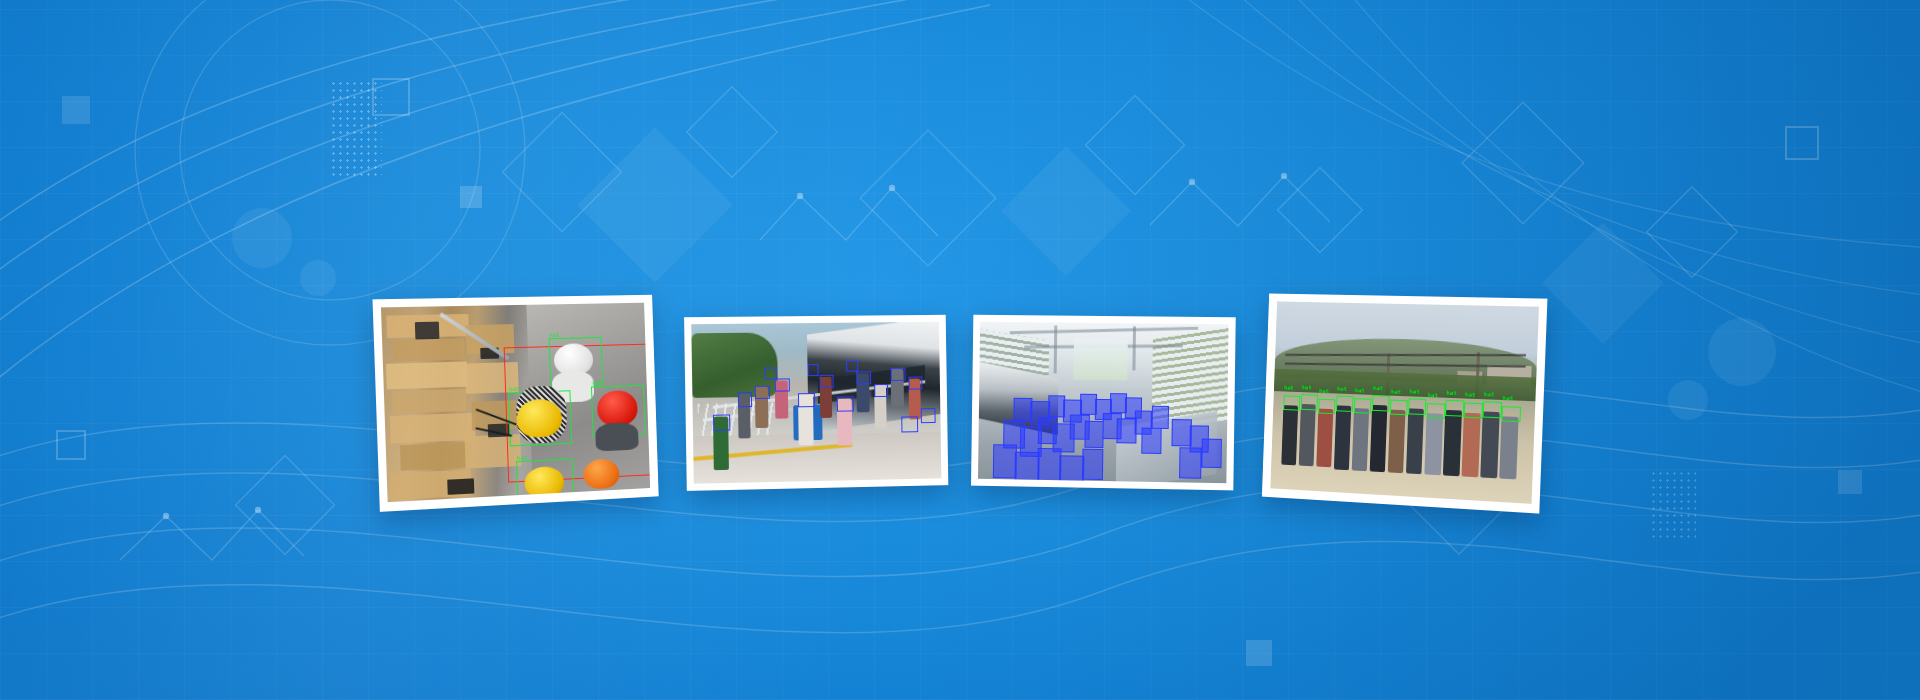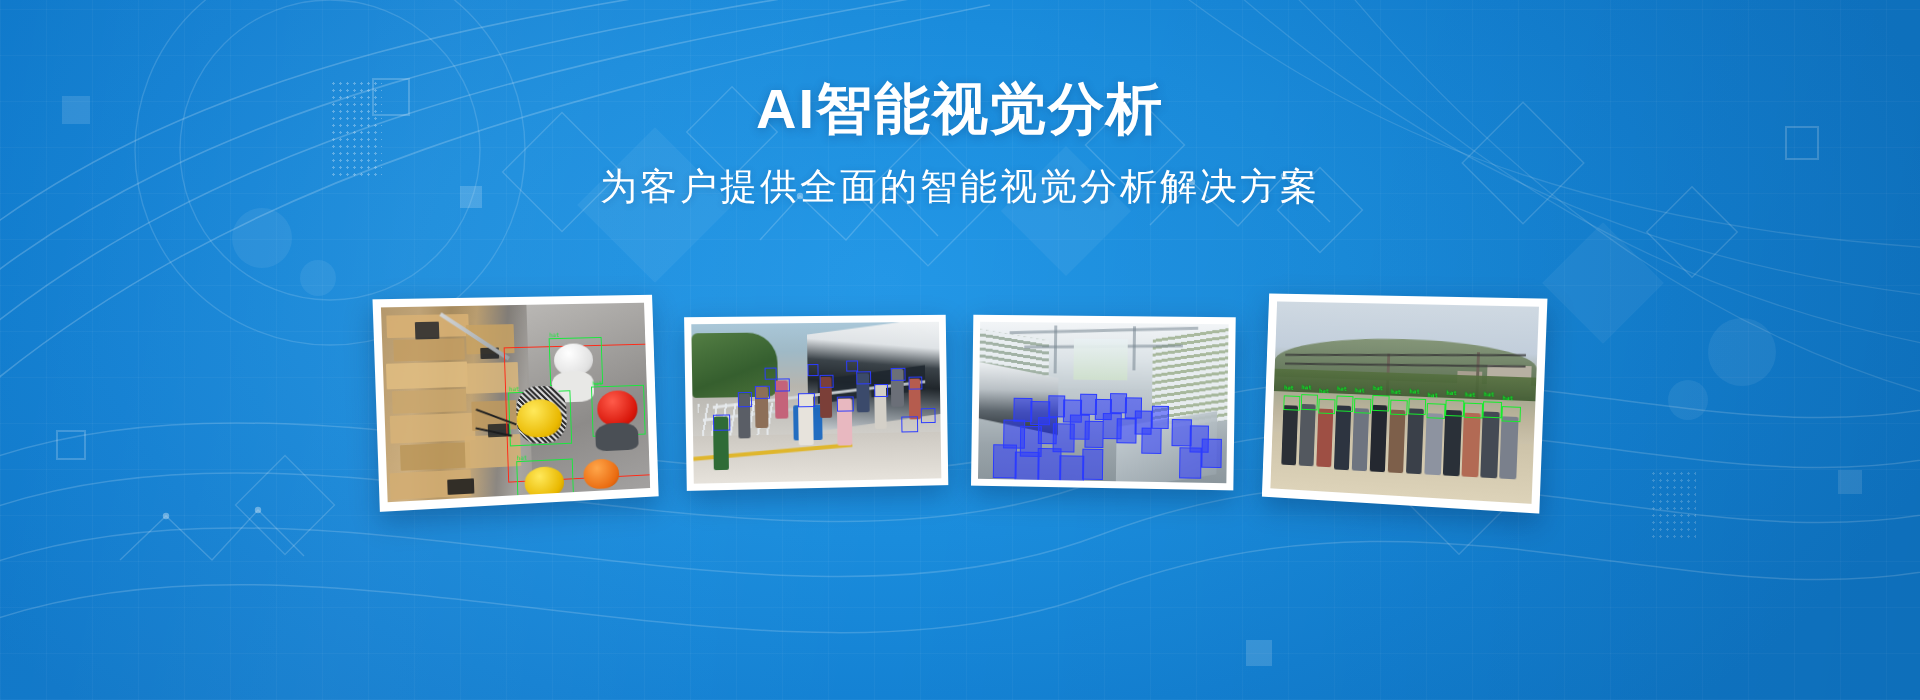--- a/index.html
+++ b/index.html
@@ -256,24 +256,20 @@
   <div class="sq" style="left:1246px;top:640px;width:26px;height:26px;background:rgba(255,255,255,.16);"></div>
   <div class="sq o" style="left:1785px;top:126px;width:30px;height:30px;"></div>
   <div class="sq" style="left:1838px;top:470px;width:24px;height:24px;background:rgba(255,255,255,.12);"></div>
 
   <div class="dotgrid" style="left:330px;top:80px;width:52px;height:96px;"></div>
   <div class="dotgrid" style="left:600px;top:372px;width:42px;height:56px;opacity:.45;"></div>
   <div class="dotgrid" style="left:1650px;top:470px;width:46px;height:70px;opacity:.5;"></div>
 
   <div class="sheen"></div>
 
-  <div class="headings">
-    <h1 class="title">AI智能视觉分析</h1>
-    <p class="subtitle">为客户提供全面的智能视觉分析解决方案</p>
-  </div>
 
   <div class="strip">
 
     <div class="card c1">
       <div class="inner">
         <div class="ph ph1">
           <div class="floor"></div>
 
           <div class="box" style="left:2%;top:4%;width:30%;height:12%;background:#d9b274;"></div>
           <div class="box" style="left:4%;top:17%;width:26%;height:11%;background:#c39d63;"></div>

